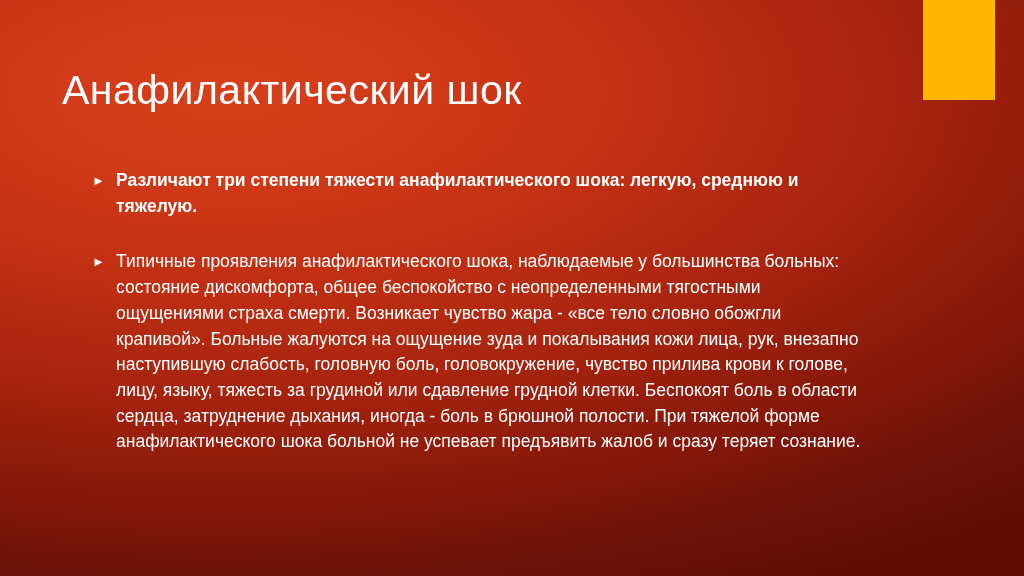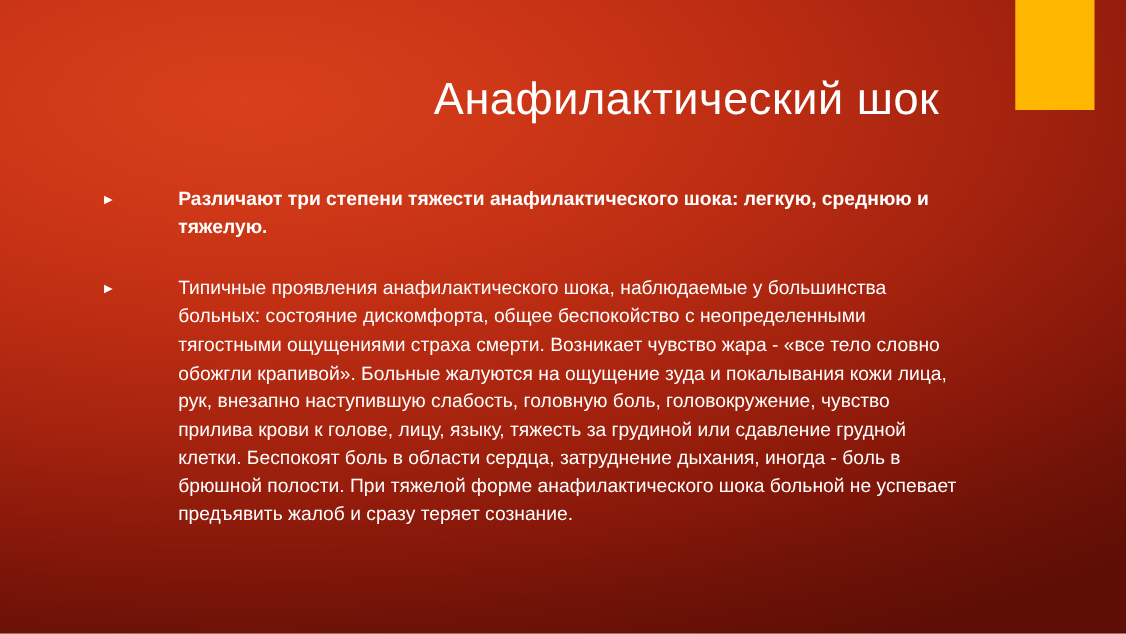--- a/index.html
+++ b/index.html
@@ -43,21 +43,20 @@
     position: absolute;
     left: 62px;
     top: 41px;
     right: 170px;
     color: #ffffff;
     font-size: 41px;
     font-weight: 400;
     letter-spacing: 0.5px;
     line-height: 1.1;
     white-space: nowrap;
-    text-align: right;
   }
 
   .body {
     position: absolute;
     left: 92px;
     top: 168px;
     width: 780px;
   }
 
   .bullet-row {
@@ -76,21 +75,20 @@
     padding-top: 6px;
     font-size: 13px;
     line-height: 1;
     color: #ffffff;
   }
 
   .bullet-text {
     flex: 1 1 auto;
     font-size: 17.5px;
     line-height: 1.47;
-    margin-left: 46px;
   }
 
   .bullet-row.emphasis .bullet-text {
     font-weight: bold;
     font-size: 17.5px;
   }
 </style>
 </head>
 <body>
 

